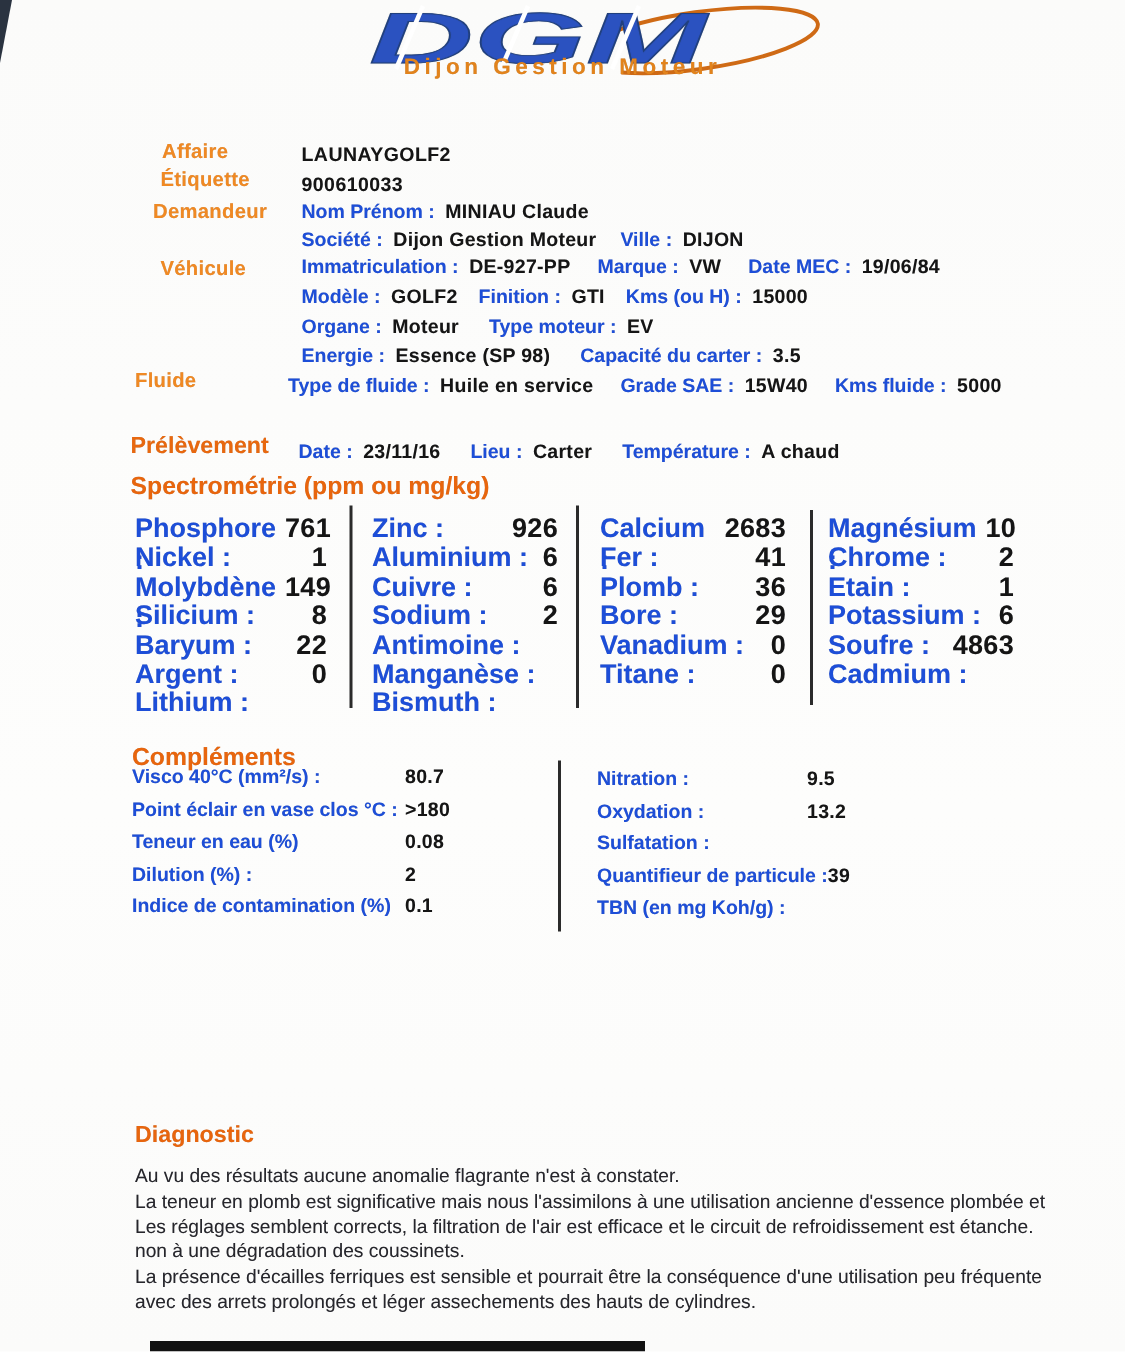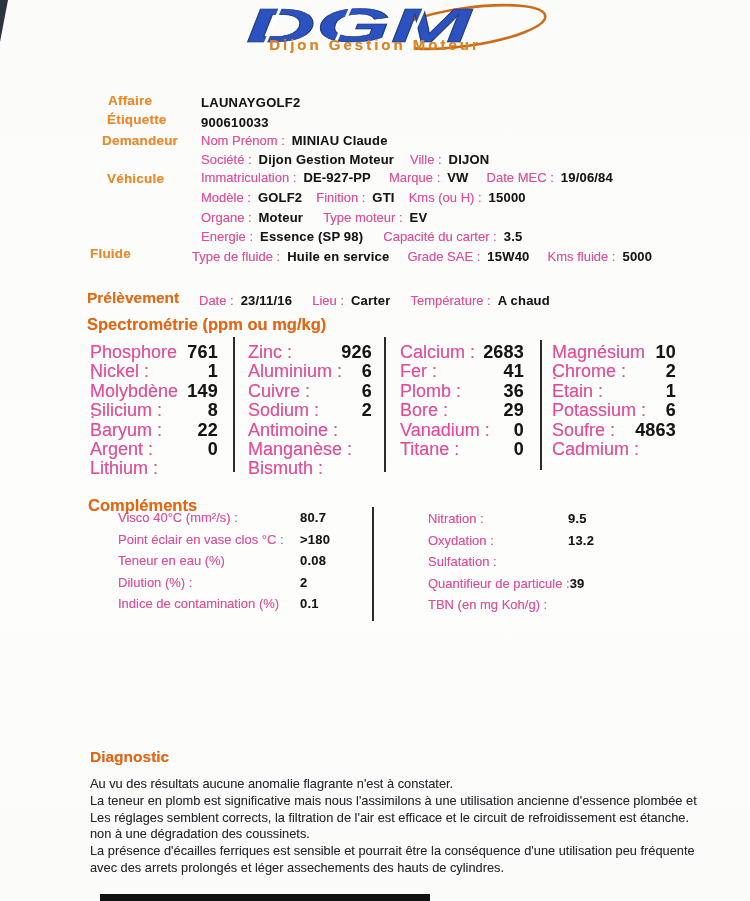--- a/index.html
+++ b/index.html
@@ -16,27 +16,27 @@
   }
   .subtitle {
     position:absolute; top:36px; left:0; width:750px; text-align:center;
     color:#e2831c; font-weight:bold; font-size:15px; letter-spacing:3px;
   }
   .slabel { position:absolute; color:#f08923; font-weight:bold; font-size:13.5px; letter-spacing:.2px; }
   .slabel-big { position:absolute; color:#e8680f; font-weight:bold; font-size:15.5px; }
   .heading { position:absolute; color:#e8650d; font-weight:bold; font-size:16.5px; }
   .line { position:absolute; display:flex; gap:22px; white-space:nowrap; font-size:13px; align-items:baseline; }
   .pair { display:inline-flex; gap:7px; }
-  .flabel { color:#ec4899; }
+  .flabel { color:#1d4ed8;font-weight:bold; }
   .fvalue { font-weight:bold; color:#151515; letter-spacing:.2px; }
   .bval { position:absolute; font-size:13px; font-weight:bold; color:#151515; letter-spacing:.3px; }
   .scol { position:absolute; top:342px; font-size:18px; }
   .srow { height:19.4px; display:flex; justify-content:space-between; gap:6px; }
   .vdiv { position:absolute; width:1.5px; background:#2b2b2b; }
-  .comp { position:absolute; font-size:13px;margin-left:30px; }
+  .comp { position:absolute; font-size:13px; }
   .crow { height:21.5px; display:flex; }
   .compL .flabel { width:182px; flex:none; }
   .compR .flabel { min-width:140px; }
   .diag { position:absolute; left:90px; top:776px; }
   .dline { font-size:12.8px; line-height:16.8px; color:#26262c; white-space:nowrap; }
   .scanbar { position:absolute; left:100px; top:894px; width:330px; height:7px; background:#121212; }
 </style>
 </head>
 <body>
 

